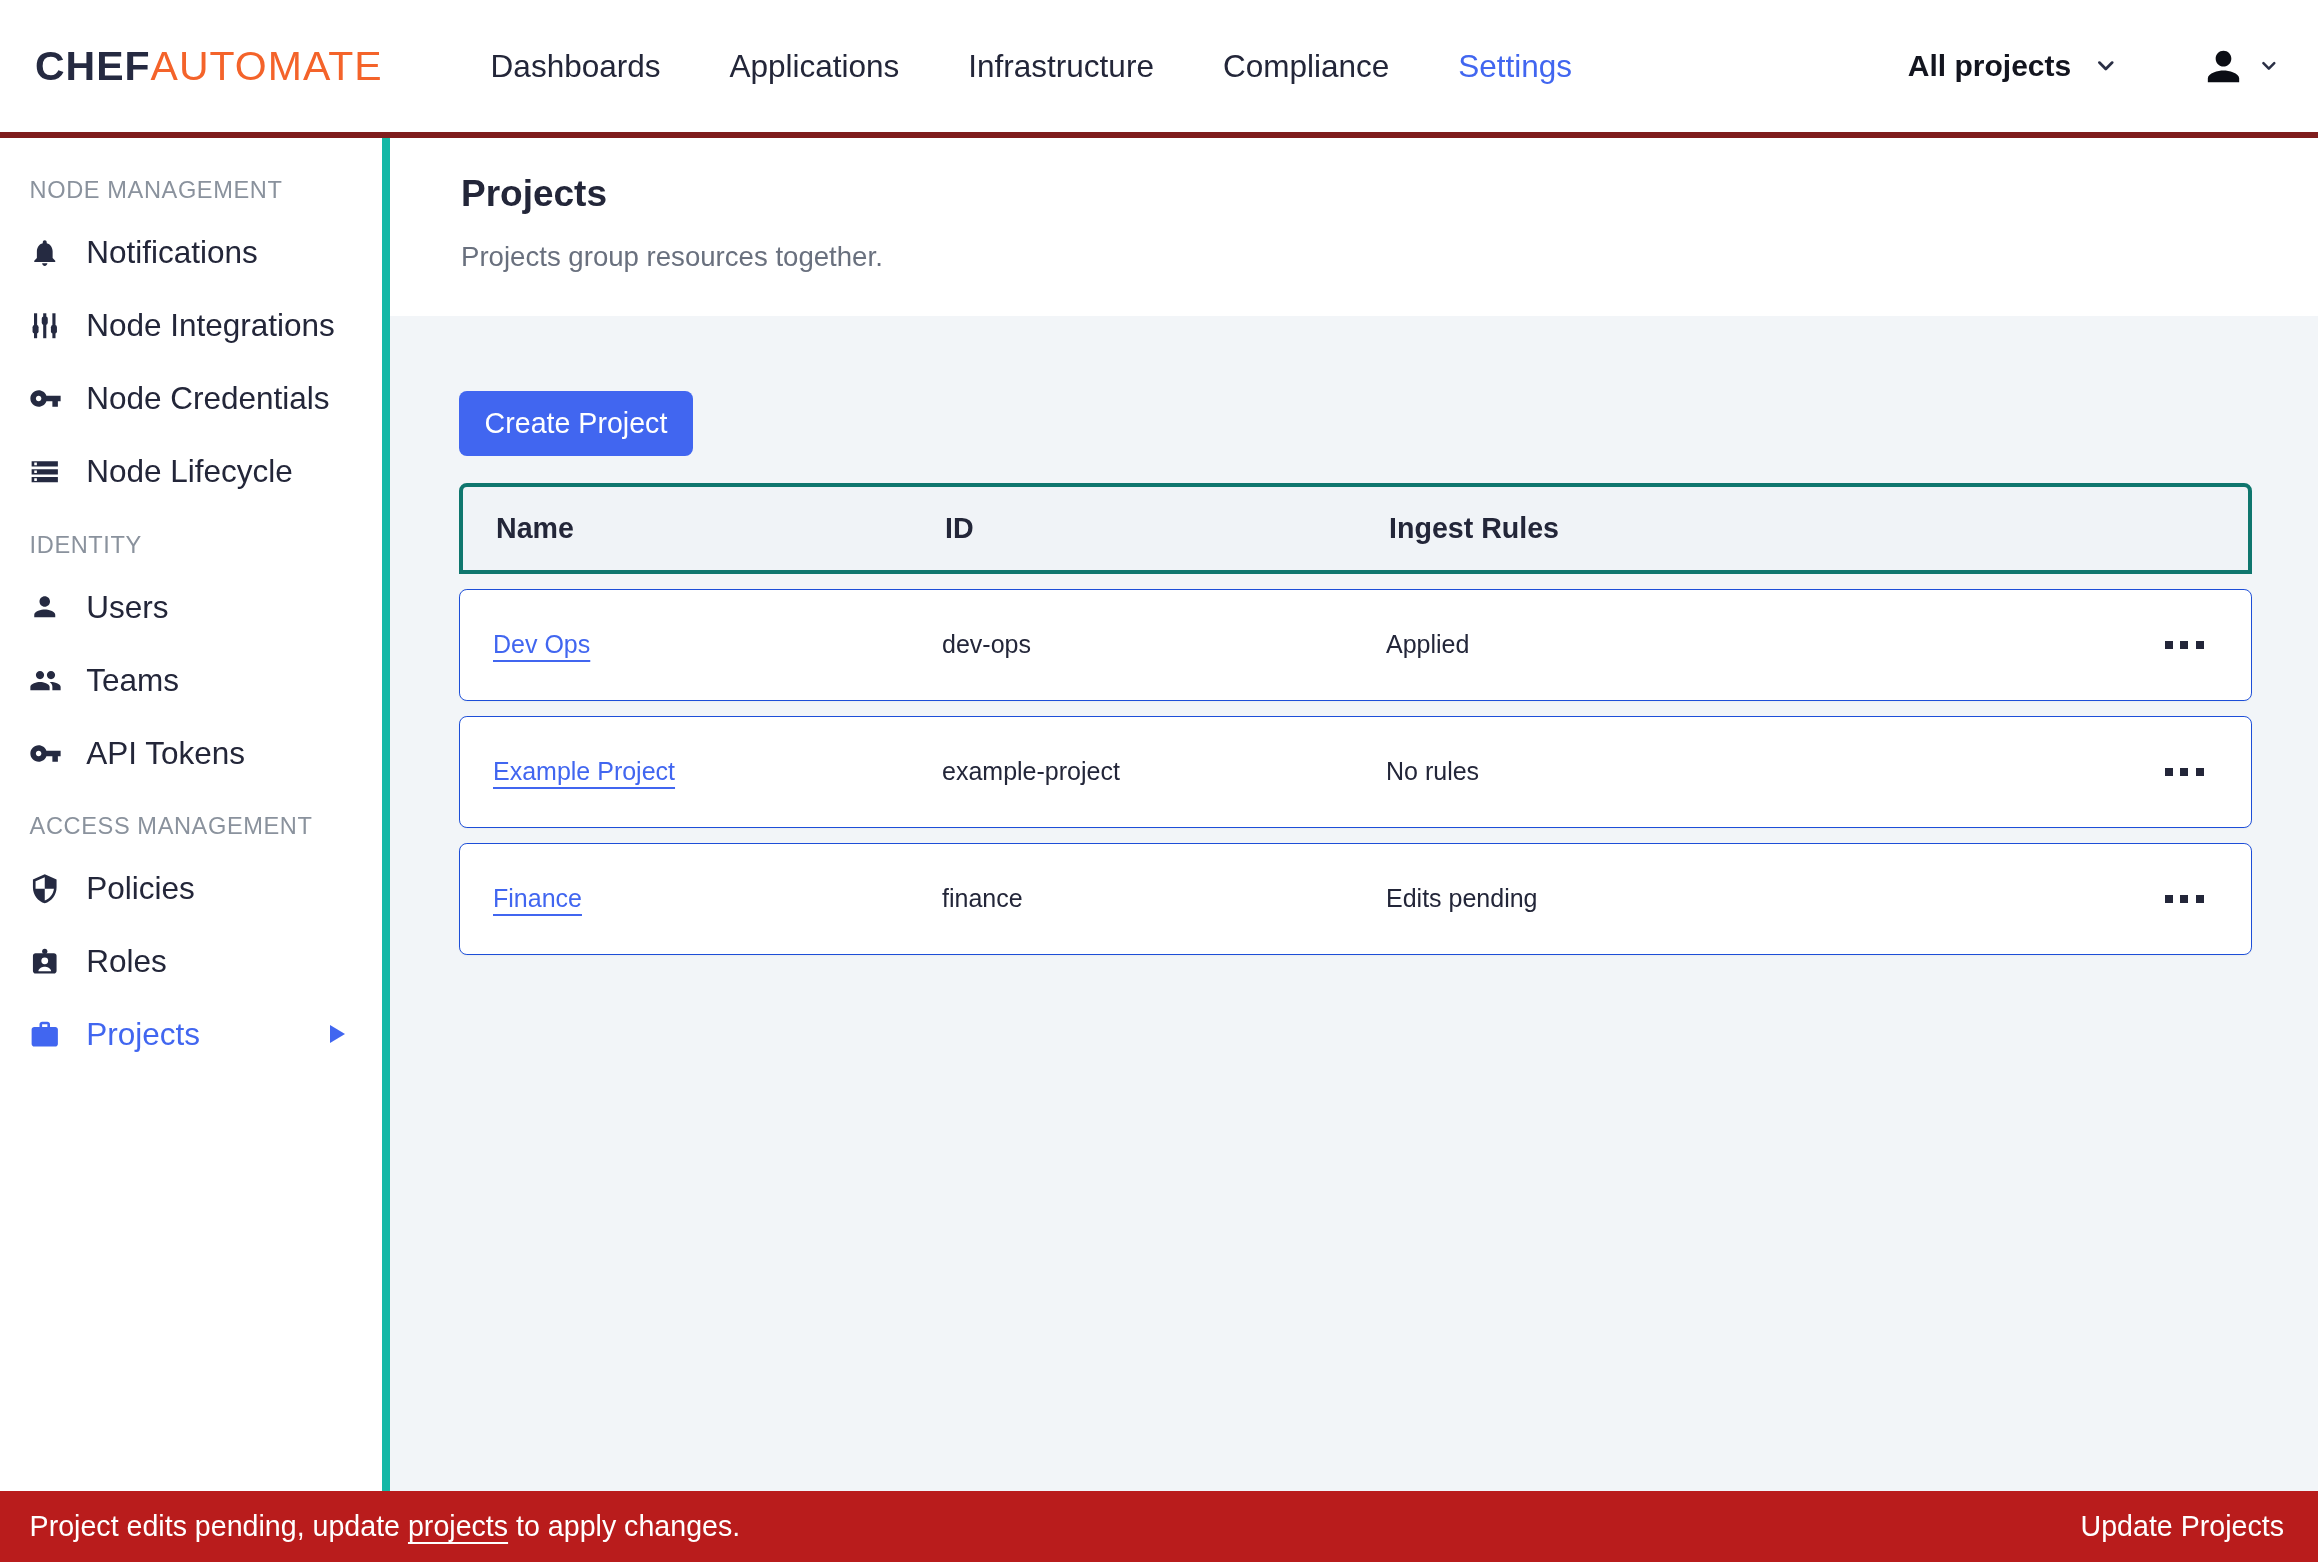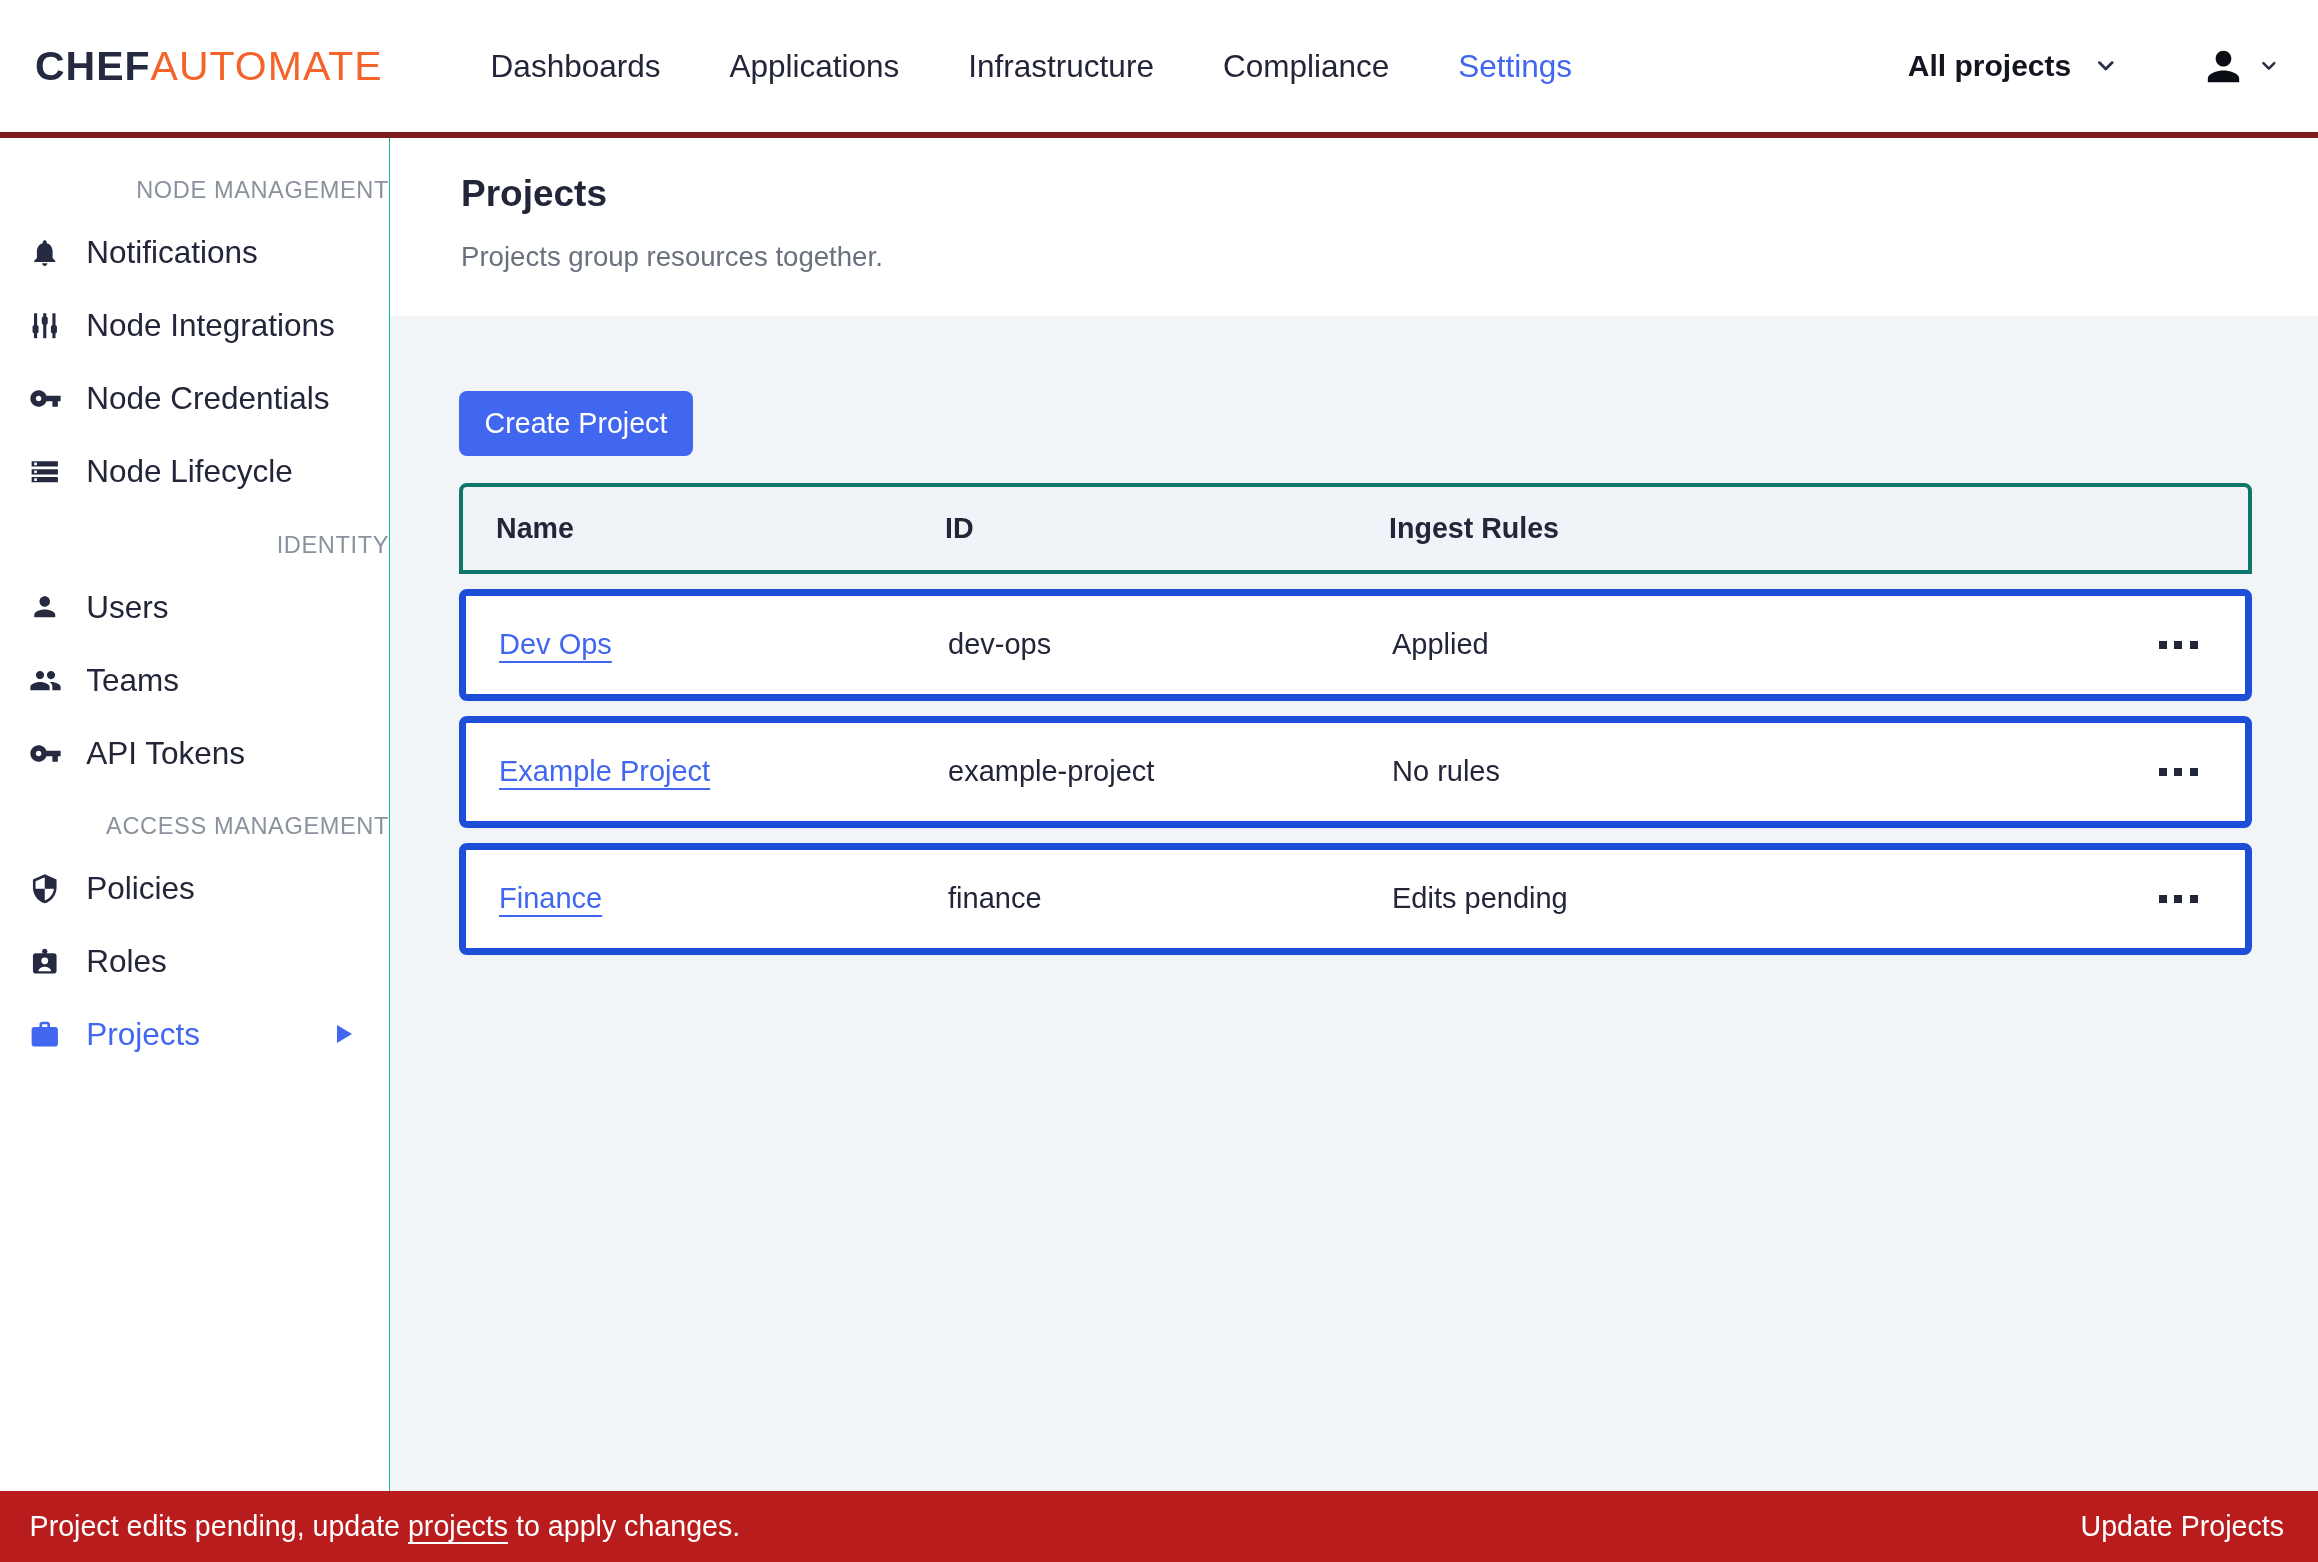--- a/index.html
+++ b/index.html
@@ -37,23 +37,22 @@
   .chev { display:block; }
   .avatar-wrap { display:flex; align-items:center; gap:11.8px; margin-left:81px; cursor:pointer; }
 
   
   .app-body { display:flex; height:1353px; }
 
   
   .sidebar {
     width:390px; flex:0 0 390px;
     background:#fff;
-    border-right:1px solid #14b8a6;
+    border-right:8px solid #14b8a6;
     padding-top:15.8px;
-    text-align:right;
   }
   .section-title {
     font-size:23.6px; color:#8a929d; letter-spacing:0.6px;
     padding:23.6px 0 11.8px 29.6px; white-space:nowrap;
   }
   .side-item {
     display:flex; align-items:center;
     height:73px; padding-left:27.6px;
     font-size:31.5px; color:#232639;
     cursor:pointer; position:relative; white-space:nowrap;
@@ -95,24 +94,24 @@
     background:#f0f3f7;
     border:4px solid #0f766e;
     border-radius:7.9px 7.9px 0 0;
     font-size:28.6px; font-weight:700; color:#232639;
   }
   .trow {
     display:flex; align-items:center;
     height:112px; padding-left:33px;
     margin-top:14.8px;
     background:#ffffff;
-    border:7px solid #1d4ed8;
+    border:1px solid #1d4ed8;
     border-radius:7.9px;
     box-shadow:0 1px 2px rgba(30,40,60,0.04);
-    font-size:29px; color:#232639;
+    font-size:25px; color:#232639;
   }
   .col-name { flex:0 0 449px; }
   .col-id { flex:0 0 444px; }
   .col-rules { flex:1 1 auto; }
   .col-menu { flex:0 0 108px; display:flex; justify-content:flex-end; padding-right:43px; }
   .name-link { color:#4166f0; text-decoration:underline; text-underline-offset:6.9px; cursor:pointer; }
   .menu-btn { display:flex; gap:7.9px; cursor:pointer; padding:11.8px 3.9px; background:none; border:none; }
   .menu-btn .dot { width:7.9px; height:7.9px; background:#232639; }
 
   

